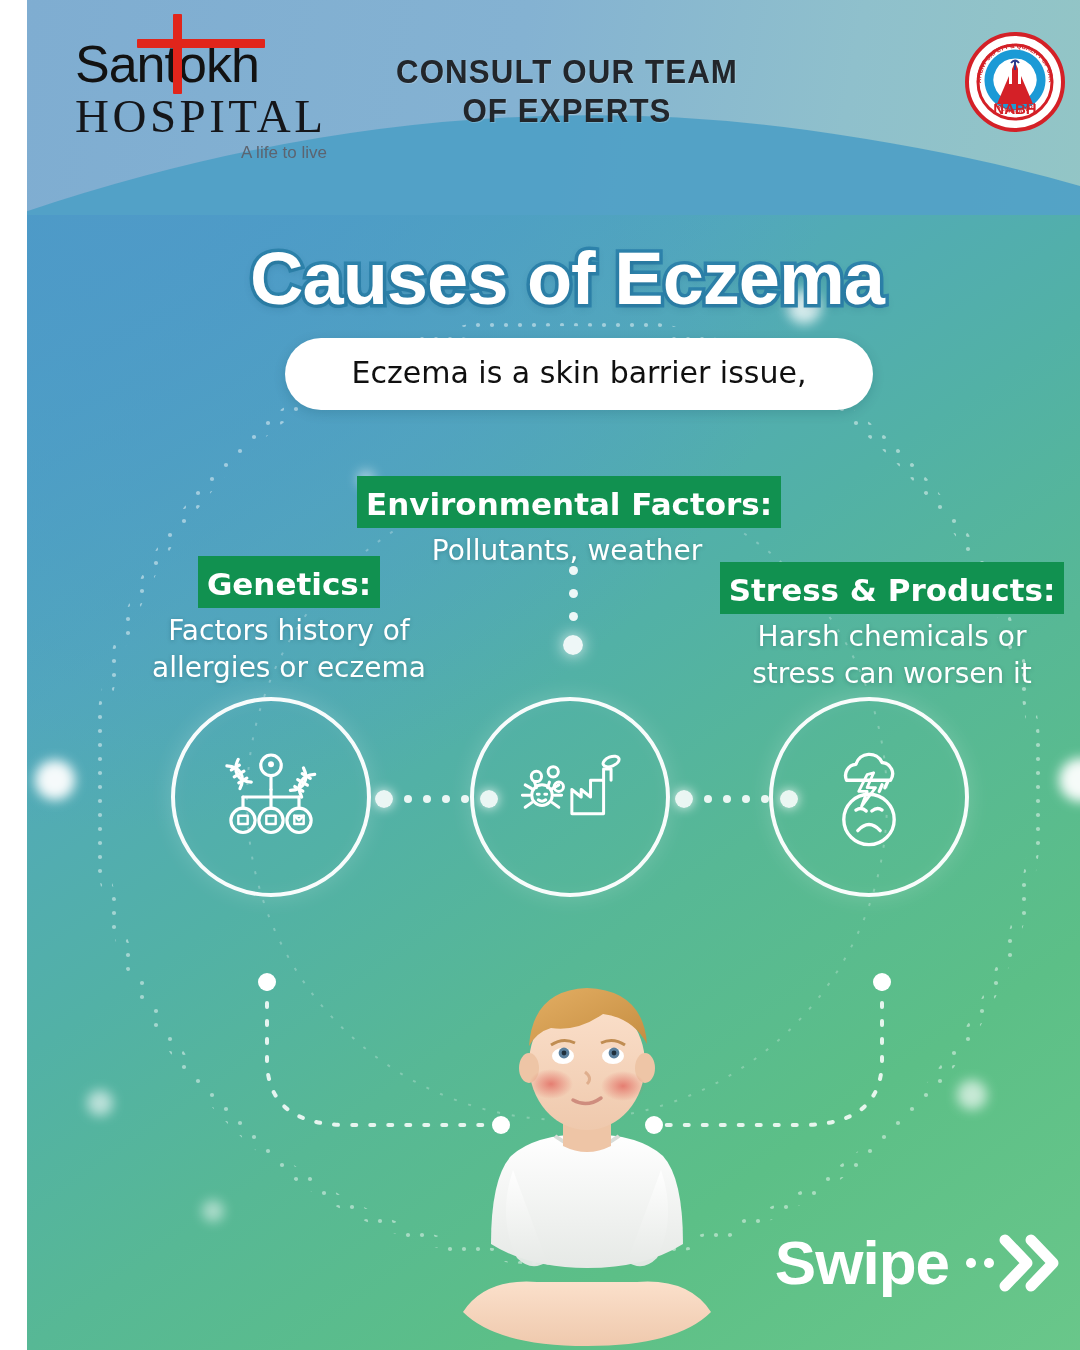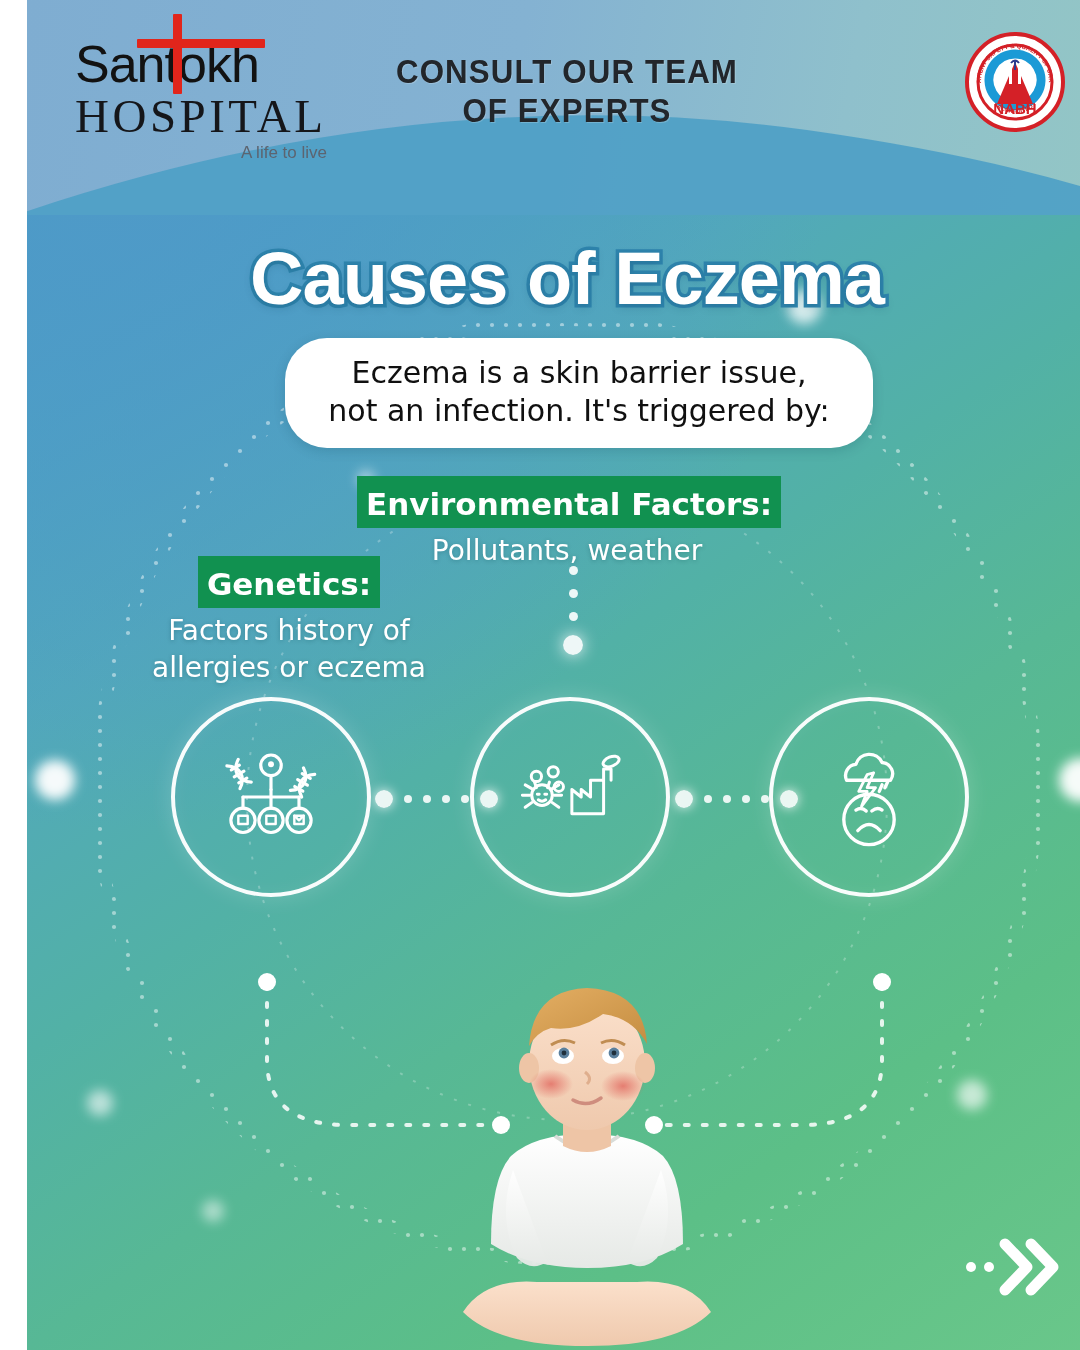--- a/index.html
+++ b/index.html
@@ -214,38 +214,44 @@
       <text font-family="Liberation Sans, sans-serif" font-size="6" font-weight="bold" fill="#d42027">
         <textPath href="#nabhBot" startOffset="50%" text-anchor="middle">• ACCREDITED •</textPath>
       </text>
     </svg>
   </div>
 
   <div class="main-title">Causes of Eczema</div>
 
   <div class="subtitle-pill">
     <span>Eczema is a skin barrier issue,</span>
-    <span>not an infection. It's triggered by:</span>
   </div>
 
   <div class="cause" id="cause-env">
     <div class="hl">Environmental Factors:</div>
     <div class="desc">
       <div>Pollutants, weather</div>
     </div>
   </div>
 
   <div class="cause" id="cause-gen">
     <div class="hl">Genetics:</div>
     <div class="desc">
       <div>Factors history of</div>
       <div>allergies or eczema</div>
     </div>
   </div>
 
+  <div class="cause" id="cause-str">
+    <div class="hl">Stress &amp; Products:</div>
+    <div class="desc">
+      <div>Harsh chemicals or</div>
+      <div>stress can worsen it</div>
+    </div>
+  </div>
 
   <div class="vdots">
     <i></i>
     <i></i>
     <i></i>
     <i class="big"></i>
   </div>
 
   <div class="icon-circle" id="circle-gen">
     <svg viewBox="0 0 120 120" fill="none" stroke="#ffffff" stroke-width="3.4" stroke-linecap="round" stroke-linejoin="round">
@@ -378,20 +384,21 @@
     <path d="M124 85 q12 -8 24 -2 M174 83 q12 -6 24 2" stroke="#c08d52" stroke-width="3" fill="none"></path>
 
     <path d="M158 112 q8 6 2 12" stroke="#dfae8d" stroke-width="3" fill="none"></path>
     <path d="M146 140 q14 8 28 -2" stroke="#cf8d7e" stroke-width="3.5" fill="none" stroke-linecap="round"></path>
 
     <ellipse cx="124" cy="124" rx="22" ry="15" fill="url(#blush)"></ellipse>
     <ellipse cx="196" cy="126" rx="22" ry="15" fill="url(#blush)"></ellipse>
   </svg>
 
   <div class="swipe">
+    <span class="swipe-label">Swipe</span>
     <svg viewBox="0 0 96 62">
       <circle cx="8" cy="31" r="5" fill="#ffffff"></circle>
       <circle cx="26" cy="31" r="5" fill="#ffffff"></circle>
       <path d="M42 8 L64 31 L42 54" fill="none" stroke="#ffffff" stroke-width="11" stroke-linecap="round" stroke-linejoin="round"></path>
       <path d="M68 8 L90 31 L68 54" fill="none" stroke="#ffffff" stroke-width="11" stroke-linecap="round" stroke-linejoin="round"></path>
     </svg>
   </div>
 
 </div>
 

